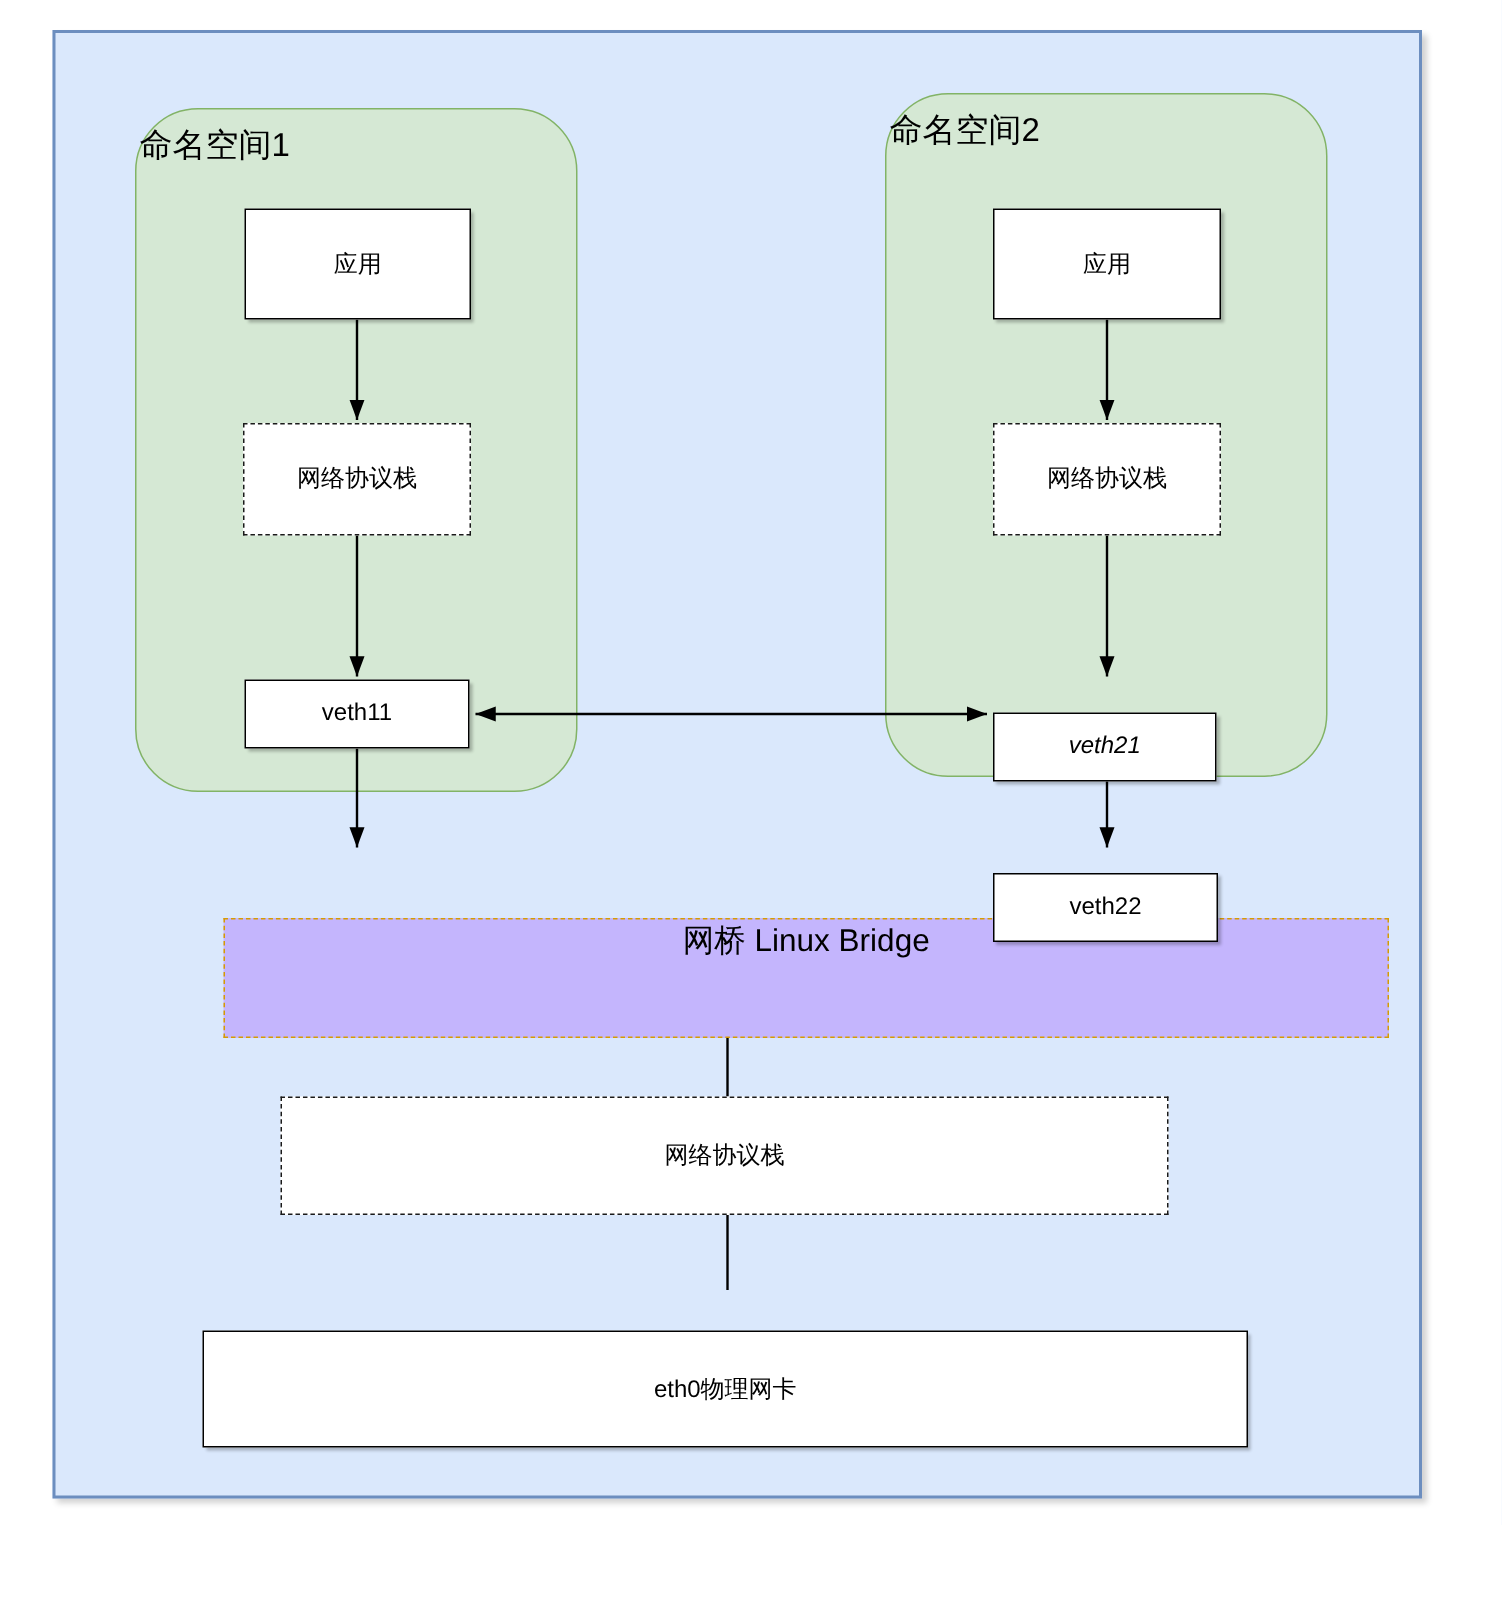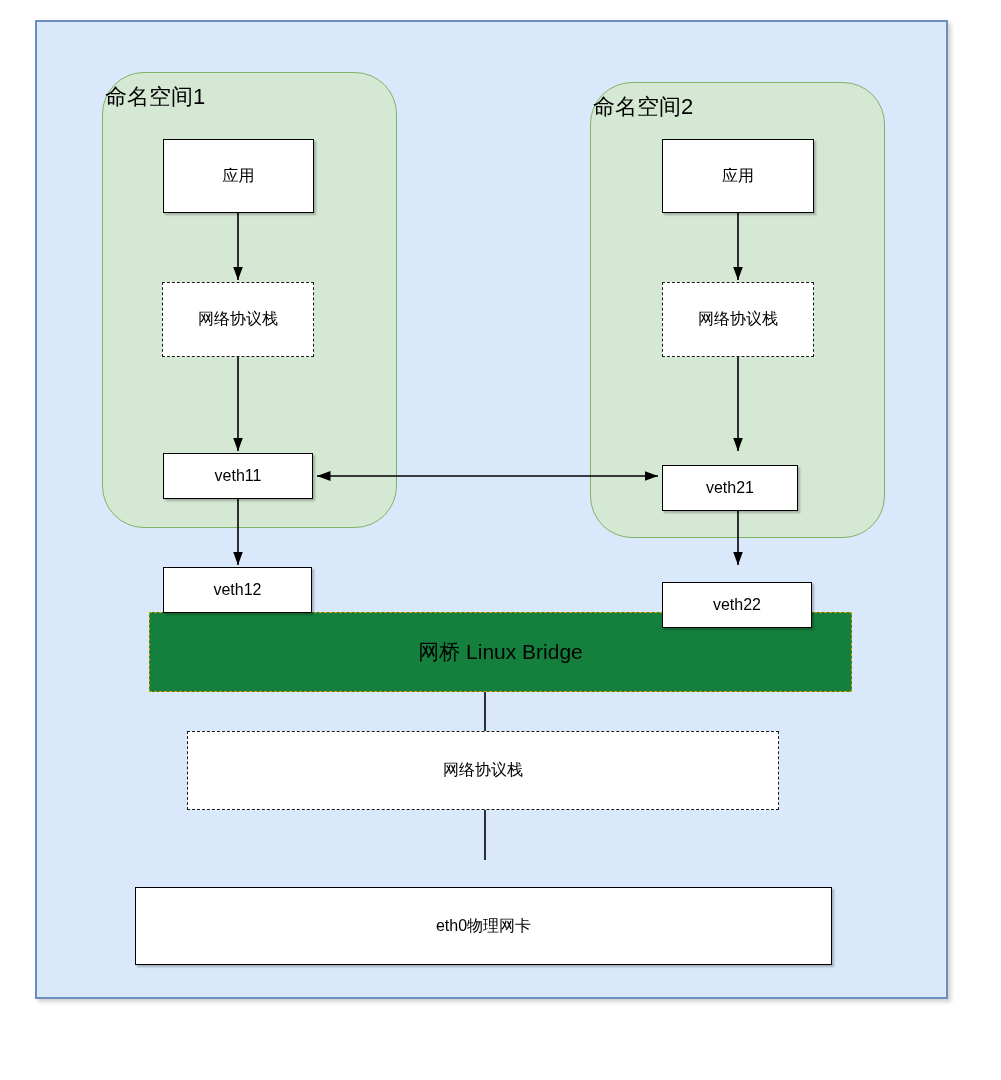--- a/index.html
+++ b/index.html
@@ -32,22 +32,22 @@
   .ns {
     position: absolute;
     width: 295px;
     height: 456px;
     box-sizing: border-box;
     background: #d5e8d4;
     border: 1px solid #82b366;
     border-radius: 42px;
     z-index: 0;
   }
-  .ns1 { left: 53px; top: 50px; margin-left: 12px; }
-  .ns2 { left: 553px; top: 60px; padding-left: 40px; }
+  .ns1 { left: 53px; top: 50px; }
+  .ns2 { left: 553px; top: 40px; padding-left: 40px; }
   .ns-label {
     position: absolute;
     left: 2px;
     top: 11px;
     font-size: 22px;
     line-height: 26px;
     white-space: nowrap;
   }
   .connectors {
     position: absolute;
@@ -74,31 +74,30 @@
   }
   .node.dashed {
     border: 1px dashed #1a1a1a;
     z-index: 2;
   }
   .app1   { left: 126px; top: 117px; width: 151px; height: 74px; }
   .app2   { left: 625px; top: 117px; width: 152px; height: 74px; }
   .stack1 { left: 125px; top: 260px; width: 152px; height: 75px; }
   .stack2 { left: 625px; top: 260px; width: 152px; height: 75px; }
   .veth11 { left: 126px; top: 431px; width: 150px; height: 46px; }
-  .veth21 { left: 625px; top: 443px; width: 136px; height: 46px; }
+  .veth21 { left: 625px; top: 453px; width: 149px; height: 46px; font-style: italic; }
   .veth12 { left: 126px; top: 545px; width: 149px; height: 46px; }
   .veth22 { left: 625px; top: 545px; width: 150px; height: 46px; margin-top: 15px; }
   .bridge {
     position: absolute;
-    left: 112px; top: 590px; width: 703px; height: 80px;
+    left: 112px; top: 590px; width: 777px; height: 80px;
     box-sizing: border-box;
-    background: #15803d;
+    background: #c4b5fd;
     border: 1px dashed #d79b00;
     display: flex;
-    align-items: center;
     justify-content: center;
     font-size: 21px;
     z-index: 2;
   }
   .hoststack { left: 150px; top: 709px; width: 592px; height: 79px; }
   .eth0      { left: 98px;  top: 838px; width: 697px; height: 78px; margin-top: 27px; }
 </style>
 </head>
 <body>
 
@@ -131,23 +130,20 @@
 
     <div class="node solid app1">
       <span>应用</span>
     </div>
     <div class="node dashed stack1">
       <span>网络协议栈</span>
     </div>
     <div class="node solid veth11">
       <span>veth11</span>
     </div>
-    <div class="node solid veth12">
-      <span>veth12</span>
-    </div>
 
     <div class="node solid app2">
       <span>应用</span>
     </div>
     <div class="node dashed stack2">
       <span>网络协议栈</span>
     </div>
     <div class="node solid veth21">
       <span>veth21</span>
     </div>

